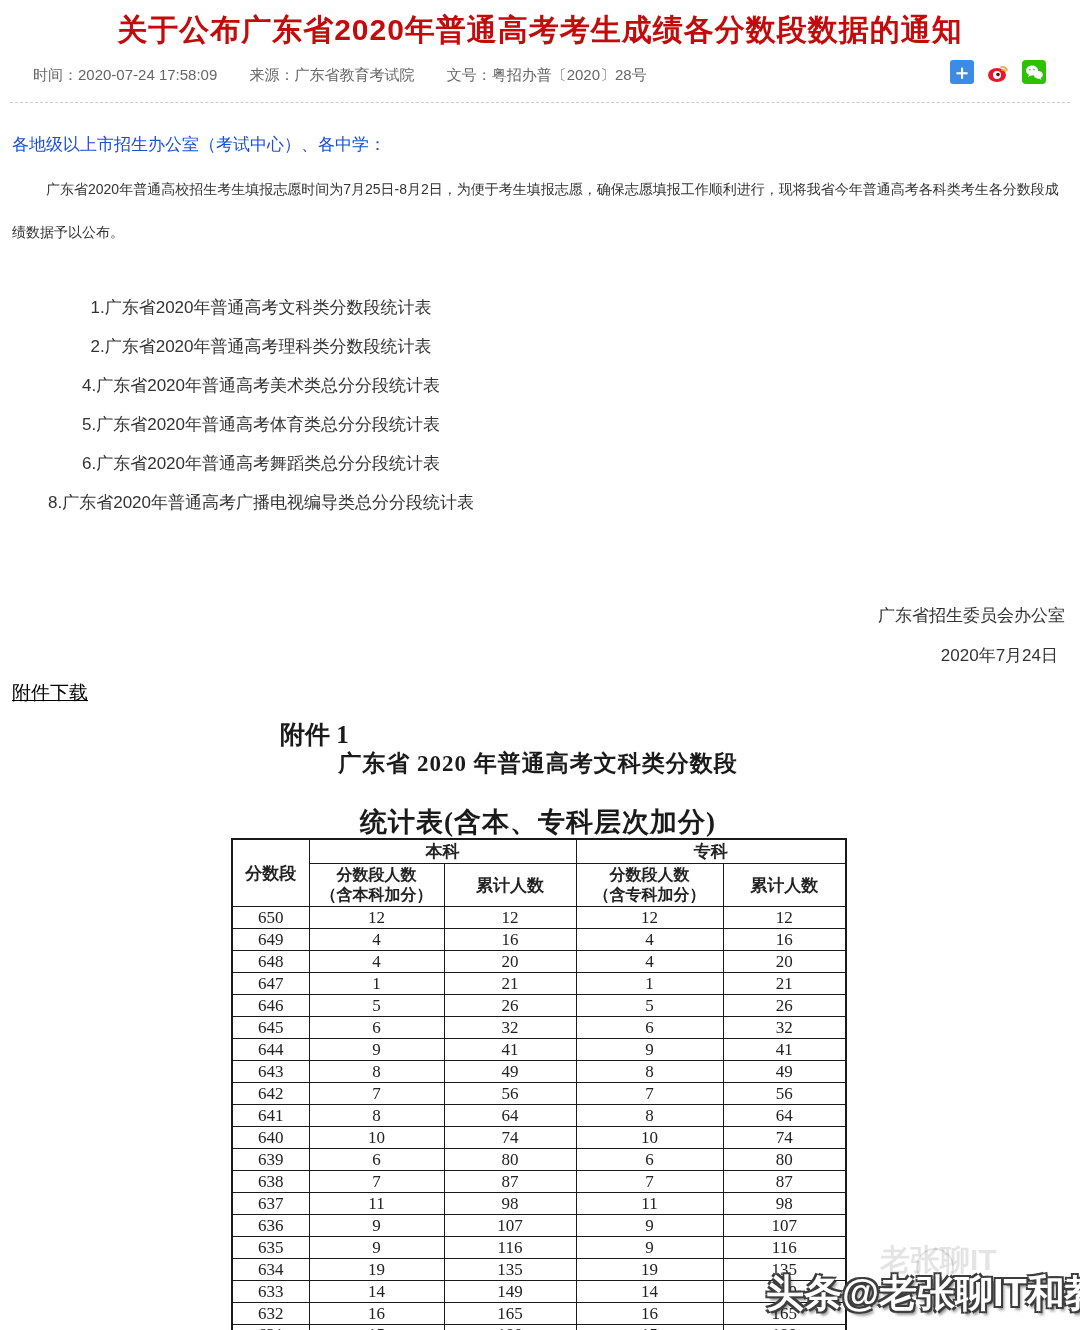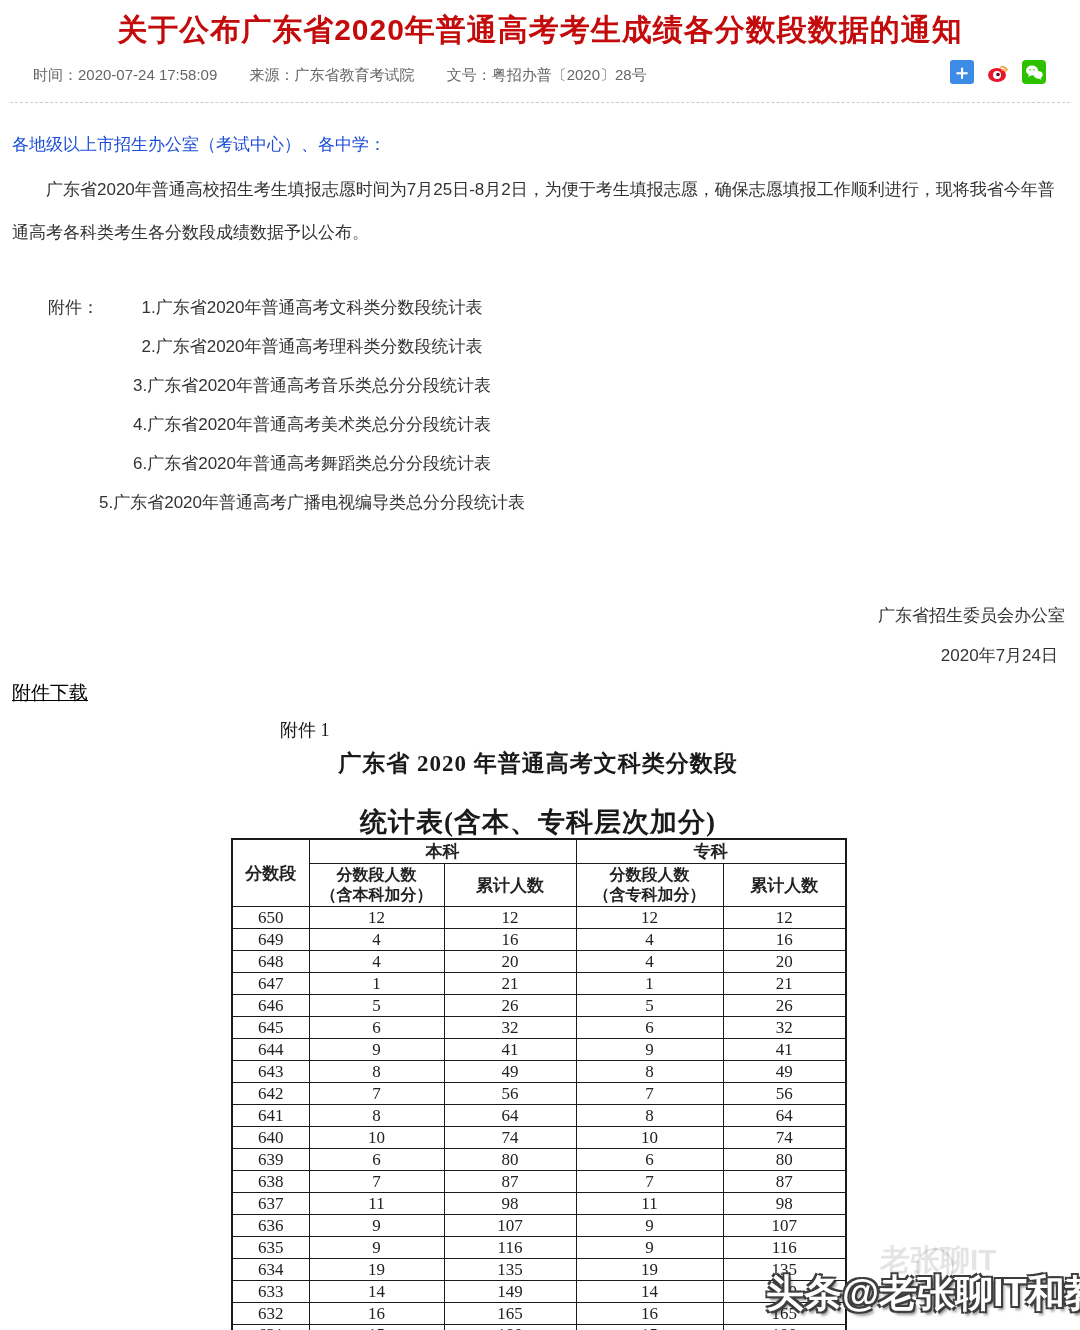--- a/index.html
+++ b/index.html
@@ -21,38 +21,38 @@
   .icon-box{width:24px;height:24px;display:flex;align-items:center;justify-content:center;}
   .icon-share{background:#3c8ce7;border-radius:3px;color:#fff;font-size:20px;font-weight:bold;line-height:1;}
   .sep-dashed{
     position:absolute;top:102px;left:10px;right:10px;border:0;border-top:1px dashed #ccc;margin:0;
   }
   .salutation{
     position:absolute;top:130px;left:12px;right:12px;margin:0;font-size:17px;line-height:30px;color:#1d4ed8;
   }
   .main-paragraph{
     position:absolute;top:168px;left:12px;right:12px;margin:0;
-    font-size:17px;line-height:43px;text-indent:34px;color:#333;
+    font-size:14px;line-height:43px;text-indent:34px;color:#333;
   }
   .attachments{
     position:absolute;top:288px;left:48px;display:flex;font-size:17px;color:#333;
   }
   .attachments .att-label{line-height:39px;white-space:nowrap;}
   .attachments ul{list-style:none;margin:0;padding:0;}
   .attachments li{line-height:39px;text-align:center;}
   .signature-org{position:absolute;top:604px;right:15px;font-size:17px;color:#333;}
   .signature-date{position:absolute;top:644px;right:22px;font-size:17px;color:#333;}
   .download-link{
     position:absolute;top:680px;left:12px;font-size:19px;color:#000000;
     text-decoration:underline;cursor:pointer;
   }
   
   .doc{position:absolute;top:0;left:0;width:1080px;height:1330px;
        font-family:"Liberation Serif","DejaVu Serif",serif;color:#1a1a1a;}
-  .doc-label{position:absolute;top:718px;left:248px;font-size:18px;font-weight:normal;padding-left:32px;}
+  .doc-label{position:absolute;top:718px;left:248px;font-size:25px;font-weight:bold;padding-left:32px;}
   .doc-title1{position:absolute;top:748px;left:231px;width:614px;text-align:center;
               font-size:23px;font-weight:bold;letter-spacing:1px;}
   .doc-title2{position:absolute;top:804px;left:231px;width:614px;text-align:center;
               font-size:27px;font-weight:bold;letter-spacing:1px;}
   .score-table{
     position:absolute;top:838px;left:231px;width:614px;
     border-collapse:collapse;table-layout:fixed;border:2px solid #1a1a1a;
     font-family:"Liberation Serif","DejaVu Serif",serif;
   }
   .score-table th,.score-table td{
@@ -118,28 +118,27 @@
     </div>
   </div>
 
   <hr class="sep-dashed">
 
   <p class="salutation">各地级以上市招生办公室（考试中心）、各中学：</p>
 
   <p class="main-paragraph">广东省2020年普通高校招生考生填报志愿时间为7月25日-8月2日，为便于考生填报志愿，确保志愿填报工作顺利进行，现将我省今年普通高考各科类考生各分数段成绩数据予以公布。</p>
 
   <div class="attachments">
-    <span class="att-label">附件：</span>
     <ul>
       <li>1.广东省2020年普通高考文科类分数段统计表</li>
       <li>2.广东省2020年普通高考理科类分数段统计表</li>
-      <li>3.广东省2020年普通高考音乐类总分分段统计表</li>
       <li>4.广东省2020年普通高考美术类总分分段统计表</li>
+      <li>5.广东省2020年普通高考体育类总分分段统计表</li>
       <li>6.广东省2020年普通高考舞蹈类总分分段统计表</li>
-      <li>5.广东省2020年普通高考广播电视编导类总分分段统计表</li>
+      <li>8.广东省2020年普通高考广播电视编导类总分分段统计表</li>
     </ul>
   </div>
 
   <div class="signature-org">广东省招生委员会办公室</div>
   <div class="signature-date">2020年7月24日</div>
 
   <a class="download-link">附件下载</a>
 
   <div class="doc">
     <div class="doc-label">附件 1</div>

